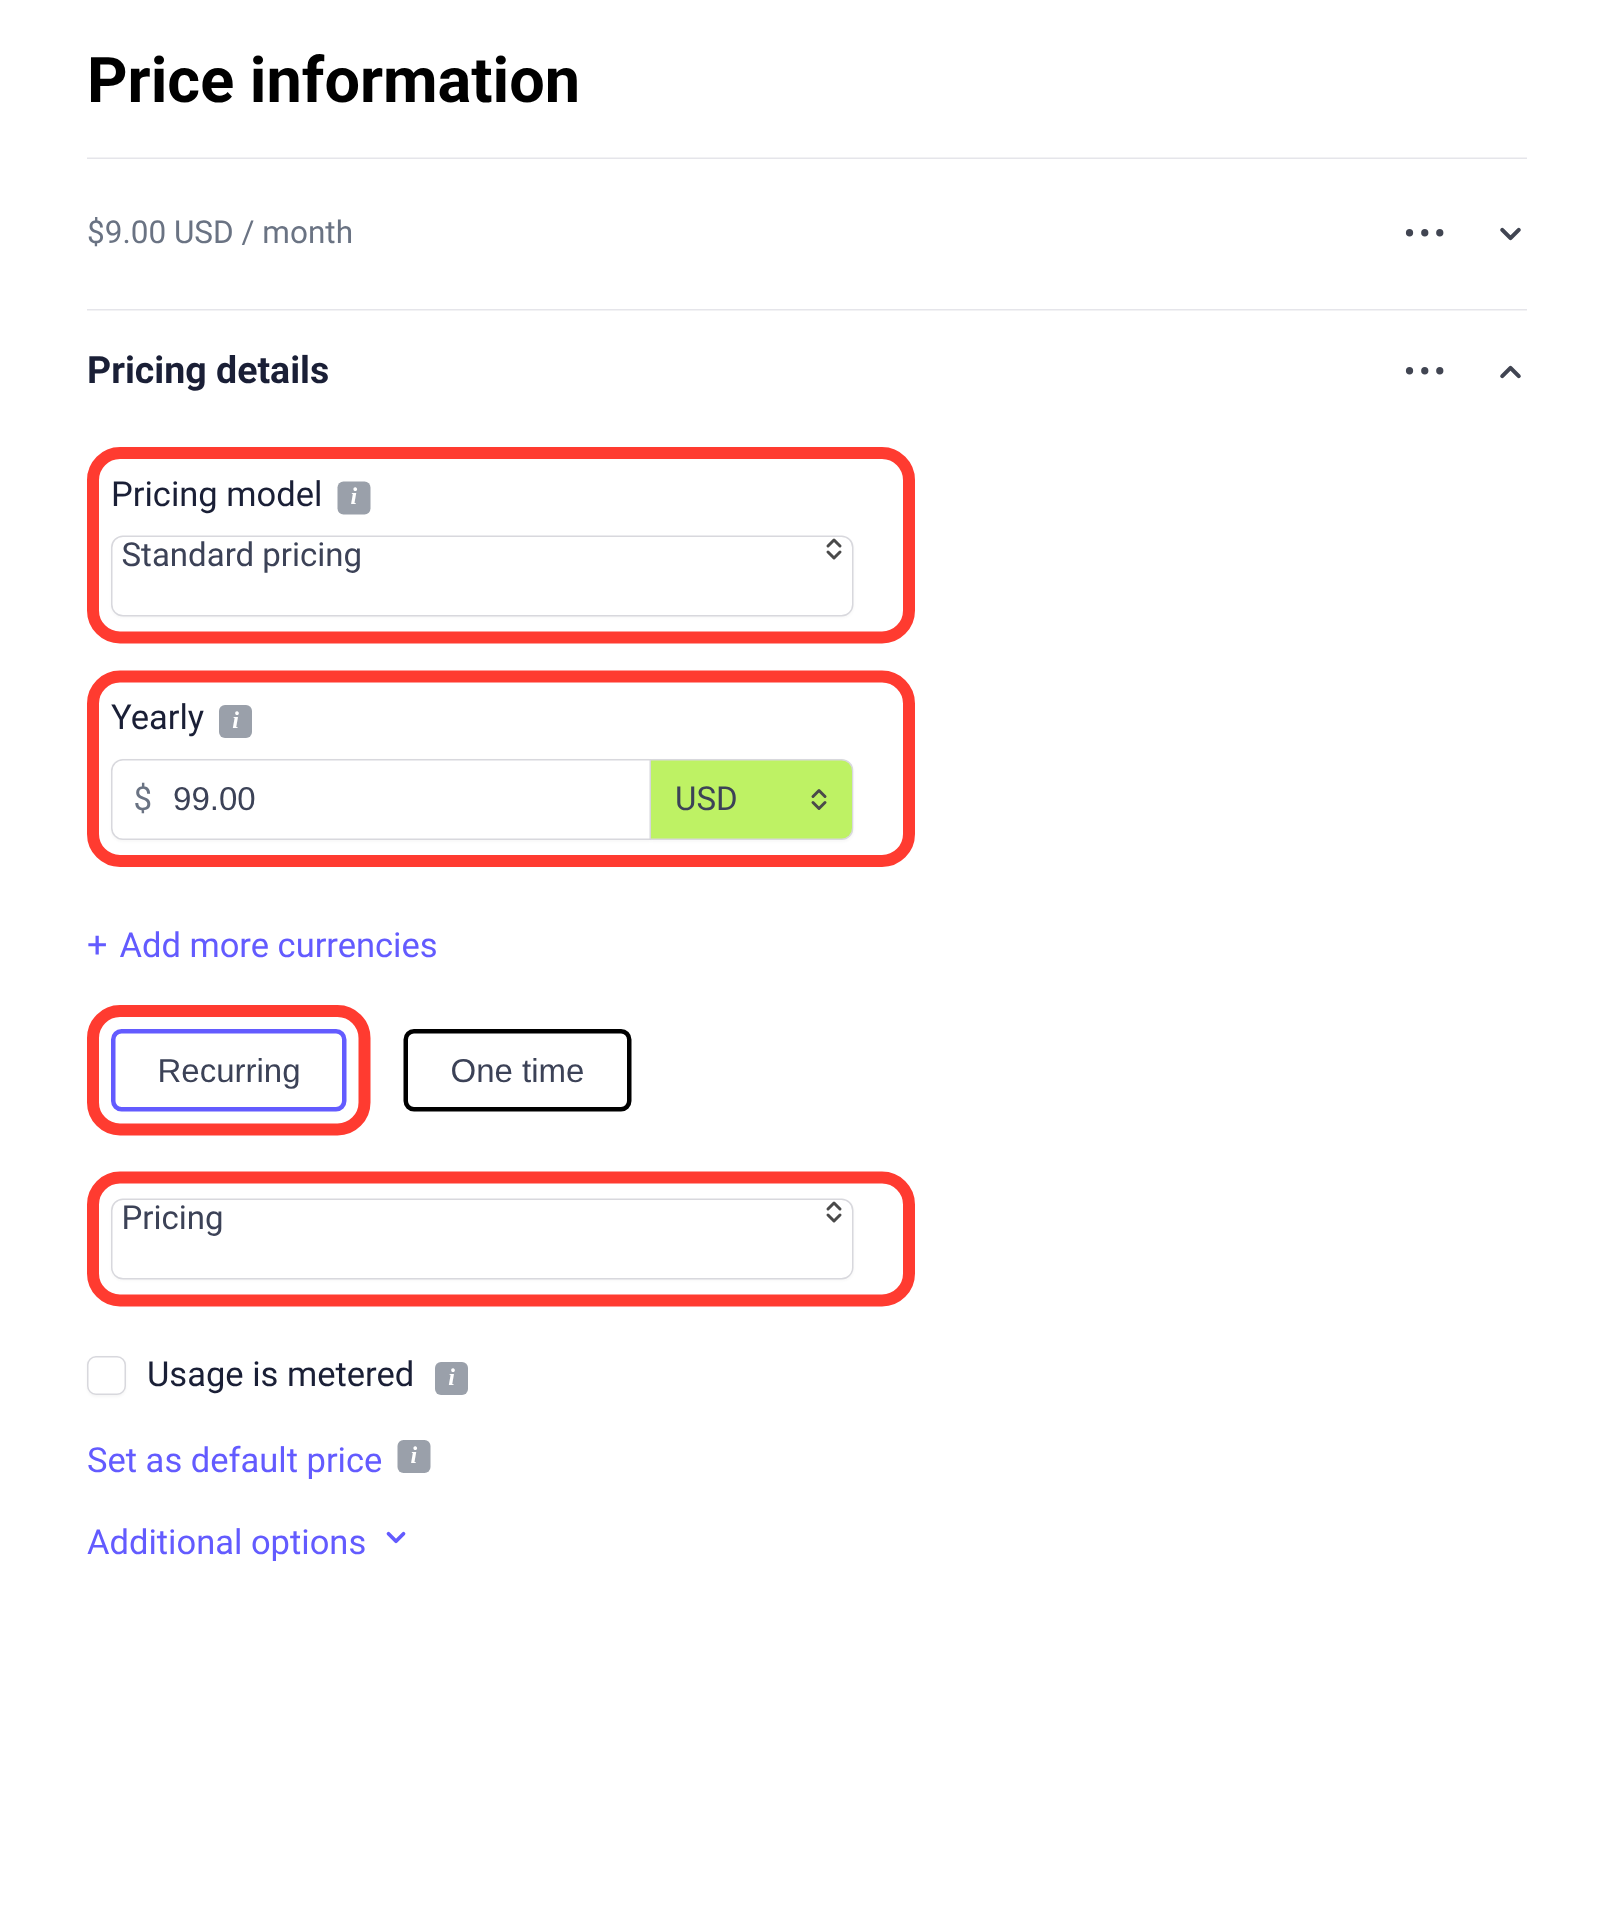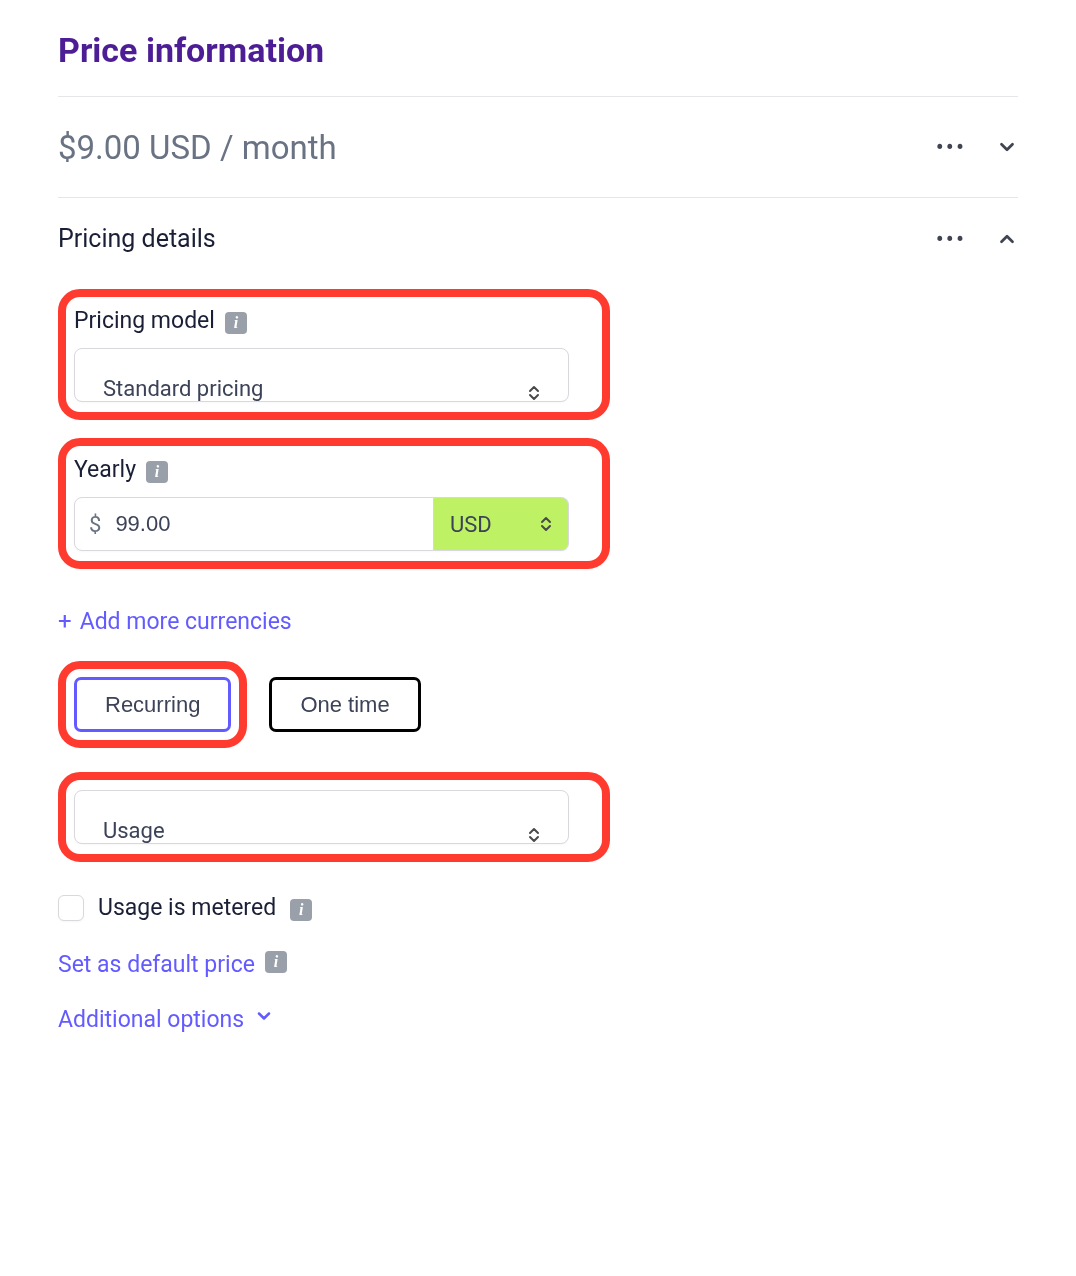--- a/index.html
+++ b/index.html
@@ -4,38 +4,38 @@
 <style>
   * { box-sizing: border-box; margin: 0; padding: 0; }
   body {
     font-family: -apple-system, BlinkMacSystemFont, "Segoe UI", Roboto, Helvetica, Arial, sans-serif;
     background: #ffffff;
     color: #1a1f36;
     padding: 30px 58px;
     width: 1076px;
   }
   h1.page-title {
-    font-size: 34px;
+    font-size: 42px;
     font-weight: 700;
-    color: #4c1d95;
+    color: #000000;
     margin-bottom: 26px;
   }
   .divider {
     border: none;
     border-top: 1px solid #e5e5ea;
     margin: 0;
   }
   .price-row {
     display: flex;
     align-items: center;
     justify-content: space-between;
     height: 100px;
   }
   .price-row .price-text {
-    font-size: 33px;
+    font-size: 21px;
     color: #6a7383;
   }
   .row-actions {
     display: flex;
     align-items: center;
     gap: 30px;
   }
   .dots {
     font-size: 24px;
     letter-spacing: 2px;
@@ -51,21 +51,21 @@
   .chev-down svg, .chev-up svg { width: 22px; height: 22px; display:block; }
   .details-header {
     display: flex;
     align-items: center;
     justify-content: space-between;
     margin-top: 26px;
     margin-bottom: 36px;
   }
   .details-header h2 {
     font-size: 25px;
-    font-weight: 400;
+    font-weight: 700;
     color: #1a1f36;
   }
   .highlight {
     border: 8px solid #ff3b30;
     border-radius: 22px;
     padding: 10px 8px 10px 8px;
     display: inline-block;
     margin-bottom: 18px;
     vertical-align: top;
   }
@@ -93,23 +93,23 @@
     font-size: 16px;
     font-weight: 700;
     font-style: italic;
   }
   .select-box {
     width: 495px;
     height: 54px;
     border: 1px solid #d8d8dd;
     border-radius: 8px;
     display: flex;
-    align-items: flex-end;
+    align-items: flex-start;
     justify-content: space-between;
-    padding: 0 28px;
+    padding: 0 6px;
     background: #fff;
     box-shadow: 0 1px 2px rgba(0,0,0,0.03);
     cursor: pointer;
     font-size: 22px;
     color: #3c4257;
   }
   .updown-arrows {
     display: inline-flex;
     flex-direction: column;
     gap: 0px;
@@ -319,21 +319,21 @@
     <button class="toggle-btn active">Recurring</button>
   </div>
   <div style="padding:16px 0;">
     <button class="toggle-btn">One time</button>
   </div>
 </div>
 
 
 <div class="highlight highlight-w520">
   <div class="select-box">
-    <span>Usage</span>
+    <span>Pricing</span>
     <span class="updown-arrows">
       <svg viewBox="0 0 12 8">
           <polyline points="2,6 6,2 10,6" fill="none" stroke="currentColor" stroke-width="2" stroke-linecap="round" stroke-linejoin="round"></polyline>
         </svg>
       <svg viewBox="0 0 12 8">
           <polyline points="2,2 6,6 10,2" fill="none" stroke="currentColor" stroke-width="2" stroke-linecap="round" stroke-linejoin="round"></polyline>
         </svg>
     </span>
   </div>
 </div>

